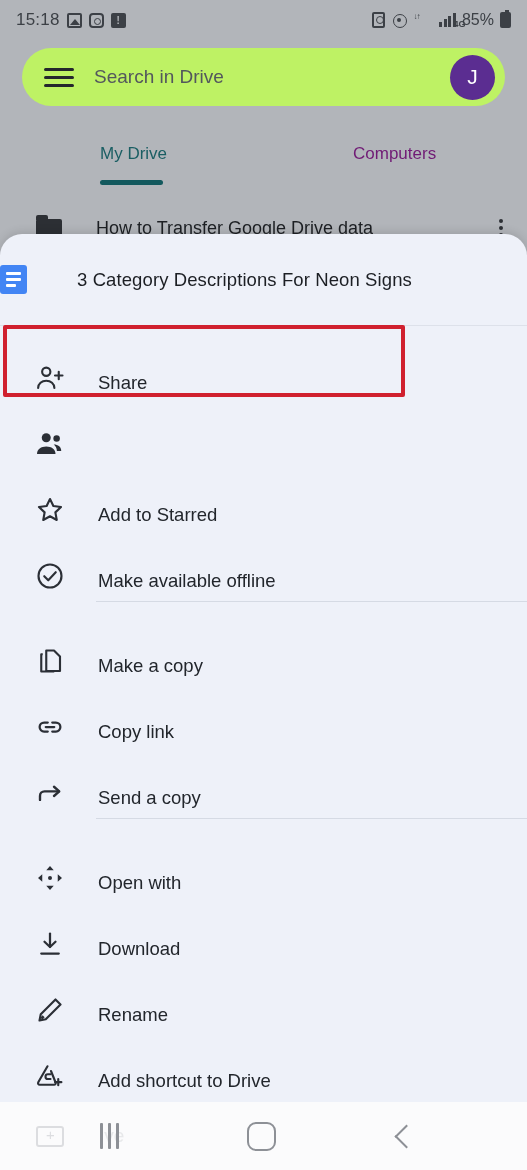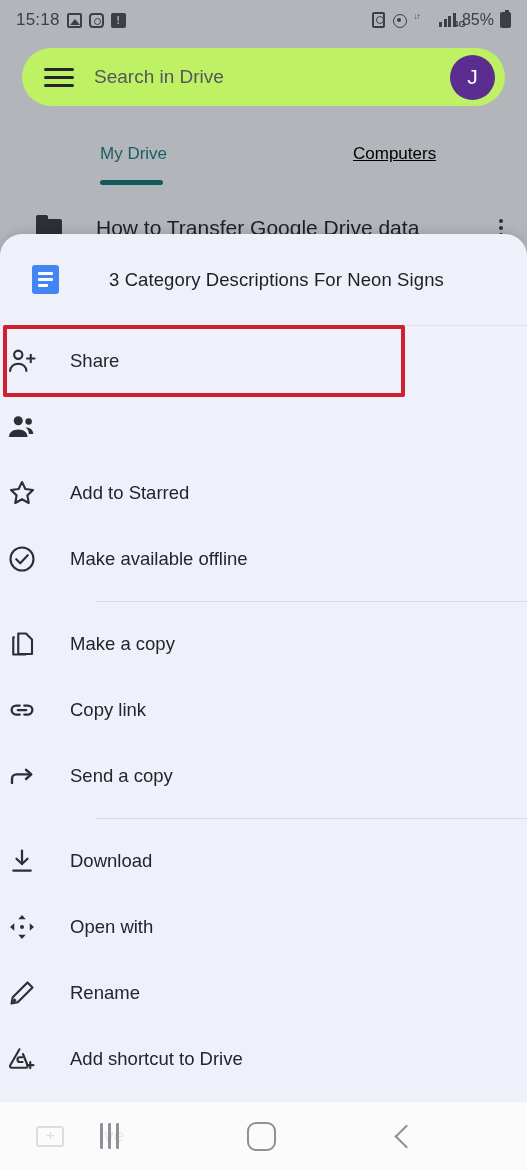--- a/index.html
+++ b/index.html
@@ -53,50 +53,50 @@
   .search-text { margin-left:20px; font-size:19px; color:#53575d; }
   .avatar {
     position:absolute; right:10px; width:45px; height:45px; border-radius:50%;
     background:#5b2d91; color:#fff; font-size:21px; display:flex; align-items:center;
     justify-content:center;
   }
 
   .tabs { position:absolute; top:130px; left:0; right:12px; height:60px; }
   .tab { position:absolute; font-size:17px; }
   .tab-mydrive { left:100px; top:14px; color:#1a5e63; }
-  .tab-computers { left:353px; top:14px; color:#000000;text-decoration:underline; }
+  .tab-computers { left:353px; top:14px; color:#701a75; }
   .tab-underline { position:absolute; left:100px; top:50px; width:63px; height:5px;
     background:#13595e; border-radius:3px; }
 
   .file-row { position:absolute; top:206px; left:0; right:0; height:44px;
     display:flex; align-items:center; }
   .folder-ico { width:26px; height:19px; margin-left:36px; background:#2c2f34; border-radius:2px; position:relative; }
   .folder-ico::before{content:"";position:absolute;top:-4px;left:0;width:12px;height:5px;background:#2c2f34;border-radius:2px 2px 0 0;}
-  .file-name { margin-left:34px; font-size:21px; color:#1d2024; }
+  .file-name { margin-left:34px; font-size:18px; color:#1d2024; }
   .row-dots { position:absolute; right:24px; display:flex; flex-direction:column; gap:3px; }
   .row-dots i { width:4px; height:4px; border-radius:50%; background:#2c2f34; display:block; }
 
   
   .sheet {
     position:absolute; left:0; right:0; top:234px; bottom:1170px;
     height:calc(1170px - 234px - 68px);
     background:#eef1f9; border-radius:22px 22px 0 0;
     box-shadow:0 -2px 10px rgba(0,0,0,.12);
     overflow:hidden;
   }
-  .sheet-header { height:92px; display:flex; align-items:center; padding-left:32px;
+  .sheet-header { height:92px; display:flex; align-items:center; 
     border-bottom:1px solid #dde1ea; }
   .doc-ico { width:27px; height:29px; background:#4285f4; border-radius:3px;
     display:flex; flex-direction:column; justify-content:center; align-items:center; gap:3.5px; }
   .doc-ico i { display:block; width:15px; height:2.5px; background:#fff; border-radius:1px; }
   .doc-ico i.short { width:10px; margin-right:5px; }
   .sheet-title { margin-left:50px; font-size:18.5px; color:#1c1f24; letter-spacing:.1px; }
 
   .menu { padding-top:2px; }
-  .menu-item { height:66px; display:flex; align-items:center; }
+  .menu-item { height:66px; display:flex; align-items:flex-end; padding-left:28px; }
   .mi-icon { width:44px; height:32px; display:flex; align-items:center; justify-content:center;
     color:#2b2f36; }
   .mi-label { margin-left:26px; font-size:18.5px; color:#22262c; }
   .divider { height:1px; background:#d5dae4; margin:9px 0 9px 96px; }
 
   
   .highlight {
     position:absolute; left:3px; top:325px; width:402px; height:72px;
     border:4px solid #d0202f; border-radius:2px; pointer-events:none; z-index:20;
   }
@@ -256,37 +256,37 @@
               <path d="M15.2 7l4.2 3.7-4.2 3.7"></path>
           </svg>
         </span>
         <span class="mi-label">Send a copy</span>
       </div>
 
       <div class="divider"></div>
 
       <div class="menu-item">
         <span class="mi-icon">
+          <svg width="30" height="30" viewBox="0 0 24 24" fill="#2b2f36">
+            <path d="M12 2.4l3 3.4H9zM12 21.6l3-3.4H9zM2.4 12l3.4-3v6zM21.6 12l-3.4 3V9z"></path>
+            <circle cx="12" cy="12" r="1.6"></circle>
+          </svg>
+        </span>
+        <span class="mi-label">Open with</span>
+      </div>
+
+      <div class="menu-item">
+        <span class="mi-icon">
           <svg width="30" height="30" viewBox="0 0 24 24" fill="none" stroke="#2b2f36" stroke-width="1.8" stroke-linecap="round" stroke-linejoin="round">
             <path d="M12 3.6v10.6"></path>
               <path d="M7.6 10.2l4.4 4.2 4.4-4.2"></path>
               <path d="M5 19.6h14"></path>
           </svg>
         </span>
         <span class="mi-label">Download</span>
-      </div>
-
-      <div class="menu-item">
-        <span class="mi-icon">
-          <svg width="30" height="30" viewBox="0 0 24 24" fill="#2b2f36">
-            <path d="M12 2.4l3 3.4H9zM12 21.6l3-3.4H9zM2.4 12l3.4-3v6zM21.6 12l-3.4 3V9z"></path>
-            <circle cx="12" cy="12" r="1.6"></circle>
-          </svg>
-        </span>
-        <span class="mi-label">Open with</span>
       </div>
 
       <div class="menu-item">
         <span class="mi-icon">
           <svg width="30" height="30" viewBox="0 0 24 24" fill="none" stroke="#2b2f36" stroke-width="1.7" stroke-linejoin="round">
             <path d="M16.4 3.6l4 4L8.6 19.4l-5 1 1-5z"></path>
               <path d="M5.2 17.2l1.6 1.6" stroke-width="2.6"></path>
           </svg>
         </span>
         <span class="mi-label">Rename</span>

